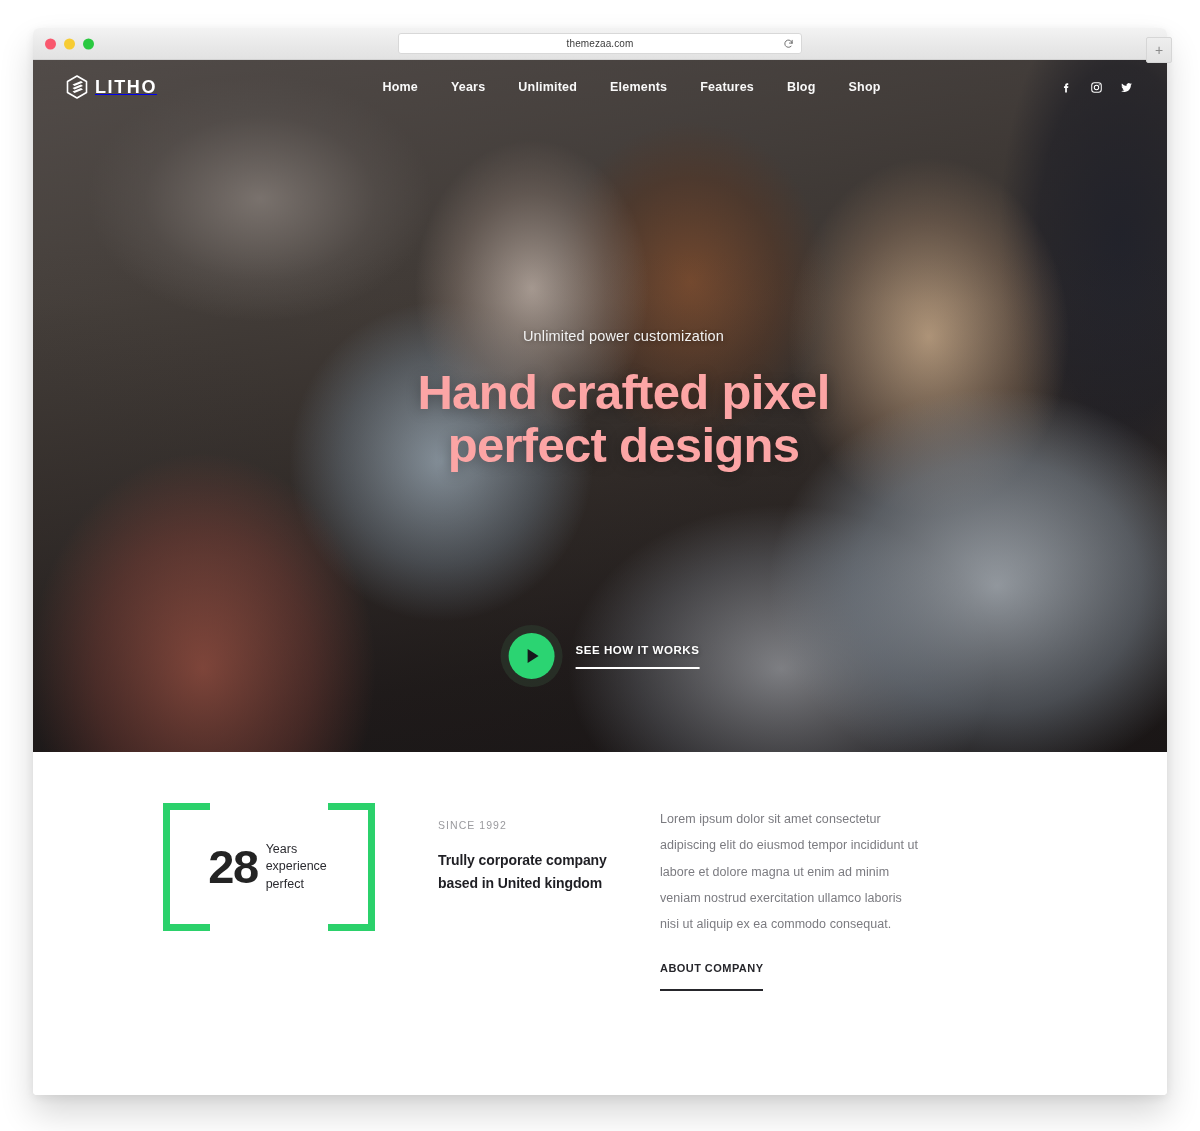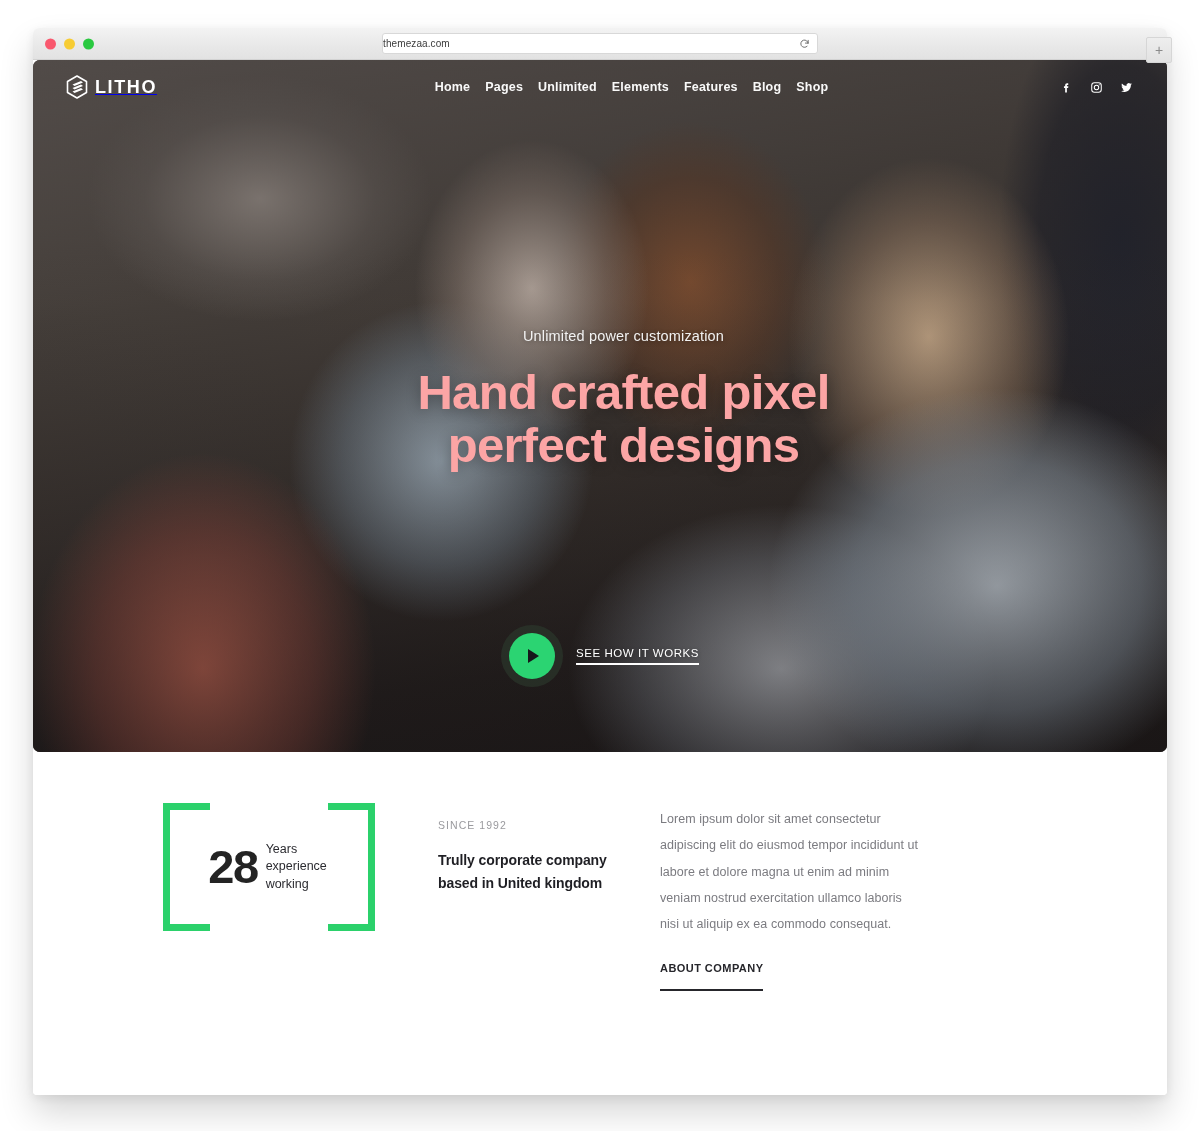--- a/index.html
+++ b/index.html
@@ -54,27 +54,28 @@
   .dot { width: 11px; height: 11px; border-radius: 50%; display: block; }
   .dot.red    { background: #f9586e; }
   .dot.yellow { background: #f7cc33; }
   .dot.green  { background: #2ac940; }
 
   .urlbar {
     position: absolute;
     left: 50%;
     transform: translateX(-50%);
     top: 5px;
-    width: 436px;
+    width: 404px;
     height: 21px;
     background: #ffffff;
     border: 1px solid #d8d8d8;
     border-radius: 3px;
     display: flex;
     align-items: center;
+    justify-content: center;
   }
   .url-text {
     font-size: 10px;
     color: #3b3b3b;
     letter-spacing: 0.1px;
     font-family: "Liberation Sans", sans-serif;
   }
   .reload-icon {
     position: absolute;
     right: 7px;
@@ -104,21 +105,20 @@
     z-index: 20;
   }
 
   
   .hero {
     position: relative;
     width: 100%;
     height: 692px;
     overflow: hidden;
     background: #3b3732;
-    border-radius: 7px;
   }
 
   
   .photo {
     position: absolute;
     inset: 0;
     background:
       radial-gradient(ellipse 240px 300px at 15% 88%, rgba(196,104,84,0.95) 0%, rgba(150,78,66,0.6) 45%, rgba(90,55,48,0) 72%),
       radial-gradient(ellipse 300px 260px at 85% 76%, rgba(214,224,232,0.92) 0%, rgba(170,186,200,0.55) 48%, rgba(110,125,140,0) 76%),
       radial-gradient(ellipse 180px 230px at 79% 40%, rgba(236,200,160,0.85) 0%, rgba(180,145,115,0.45) 50%, rgba(120,95,75,0) 78%),
@@ -163,21 +163,21 @@
     font-weight: bold;
     letter-spacing: 1.6px;
     line-height: 1;
   }
 
   .nav-links {
     flex: 1 1 auto;
     display: flex;
     align-items: center;
     justify-content: center;
-    gap: 15px;
+    gap: 33px;
     margin-left: 46px;
   }
   .nav-link {
     color: #ffffff;
     font-size: 12.5px;
     font-weight: bold;
     letter-spacing: 0.2px;
     text-decoration: none;
     white-space: nowrap;
     opacity: 0.97;
@@ -255,24 +255,24 @@
   .play-triangle {
     width: 0; height: 0;
     margin-left: 3px;
     border-left: 11px solid #17171c;
     border-top: 7px solid transparent;
     border-bottom: 7px solid transparent;
   }
   .cta-label {
     color: #ffffff;
     font-size: 11.5px;
-    font-weight: normal;
+    font-weight: bold;
     letter-spacing: 0.55px;
     border-bottom: 2px solid #ffffff;
-    padding-bottom: 4px;
+    padding-bottom: 11px;
     white-space: nowrap;
     text-shadow: 0 1px 4px rgba(0,0,0,0.4);
   }
 
   
   .about {
     position: relative;
     background: #ffffff;
     height: 343px;
     padding: 0 33px;
@@ -411,21 +411,21 @@
             <path d="M22 2 L41 13 V35 L22 46 L3 35 V13 Z" fill="none" stroke="#ffffff" stroke-width="3.2" stroke-linejoin="round"></path>
             <path d="M13 19 L30 12 L34 15 L17 22 Z" fill="#ffffff"></path>
             <path d="M13 26 L30 19 L34 22 L17 29 Z" fill="#ffffff"></path>
             <path d="M13 33 L30 26 L34 29 L17 36 Z" fill="#ffffff"></path>
           </svg>
           <span class="brand-name">LITHO</span>
         </a>
 
         <div class="nav-links">
           <a class="nav-link" href="#">Home</a>
-          <a class="nav-link" href="#">Pages</a>
+          <a class="nav-link" href="#">Years</a>
           <a class="nav-link" href="#">Unlimited</a>
           <a class="nav-link" href="#">Elements</a>
           <a class="nav-link" href="#">Features</a>
           <a class="nav-link" href="#">Blog</a>
           <a class="nav-link" href="#">Shop</a>
         </div>
 
         <div class="social">
           <a href="#">
             <svg class="social-icon" viewBox="0 0 24 24" fill="currentColor">
@@ -468,21 +468,21 @@
     <section class="about"></section>
   </div>
 
   <div class="about-inner">
 
     <div class="stat-block">
       <span class="bracket left"></span>
       <span class="bracket right"></span>
       <div class="stat-content">
         <span class="stat-number">28</span>
-        <span class="stat-caption">Years experience working</span>
+        <span class="stat-caption">Years experience perfect</span>
       </div>
     </div>
 
     <div class="about-head">
       <div class="eyebrow">SINCE 1992</div>
       <h2 class="about-title">Trully corporate company based in United kingdom</h2>
     </div>
 
     <div class="about-body">
       <p class="about-para">Lorem ipsum dolor sit amet consectetur adipiscing elit do eiusmod tempor incididunt ut labore et dolore magna ut enim ad minim veniam nostrud exercitation ullamco laboris nisi ut aliquip ex ea commodo consequat.</p>

